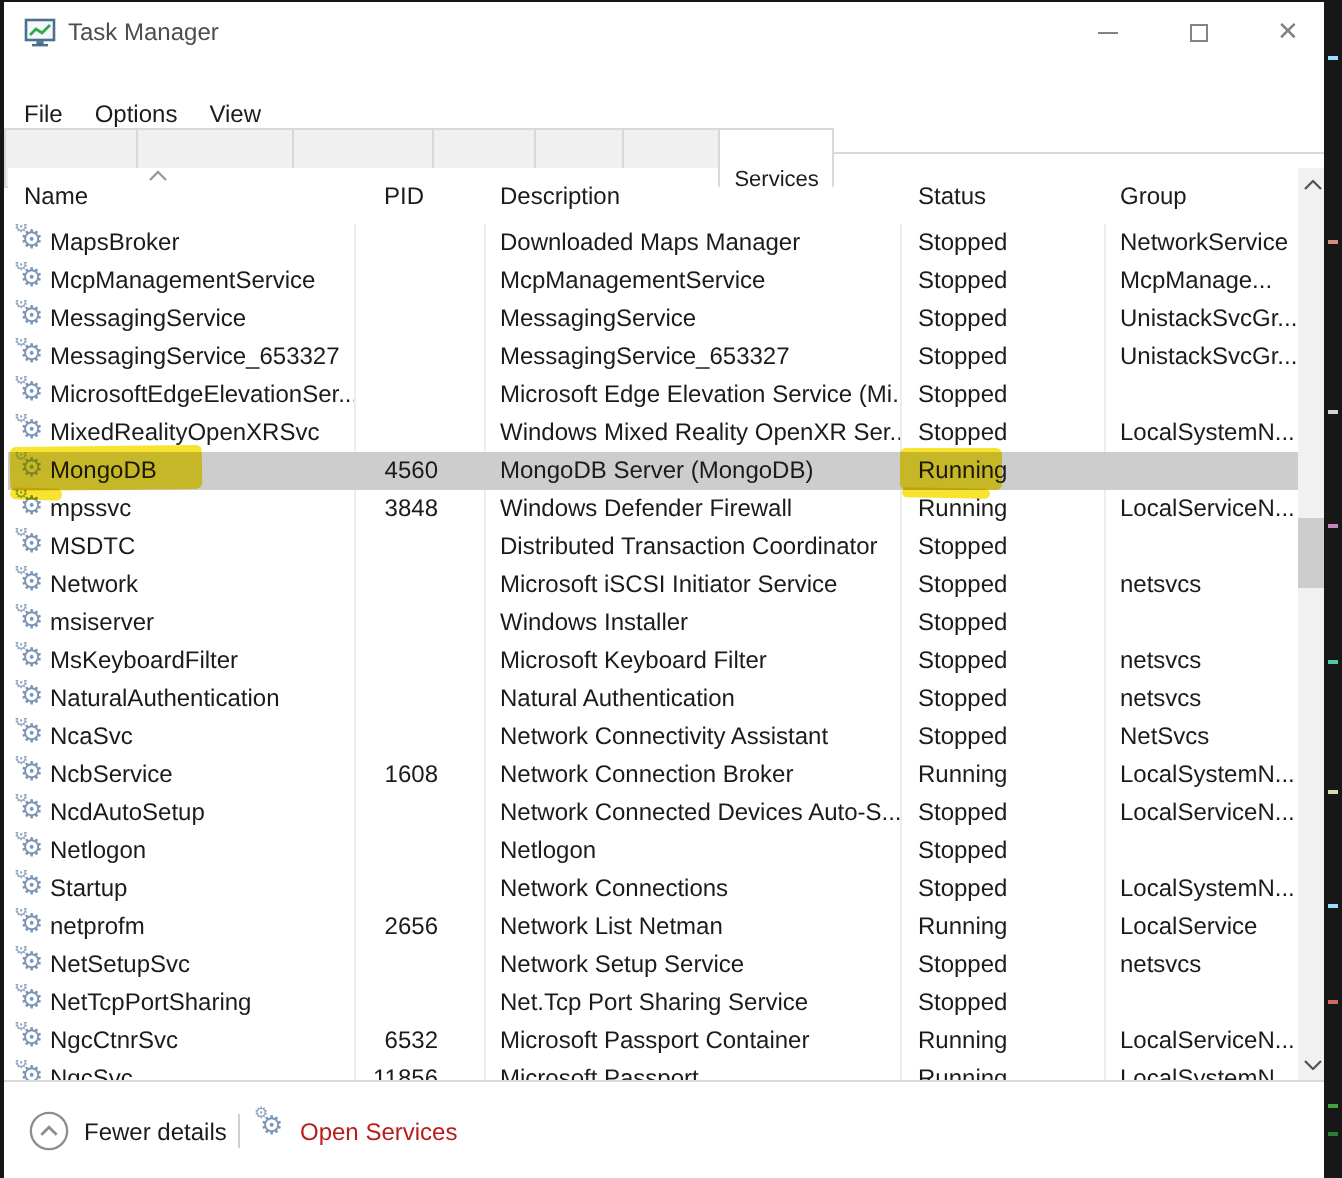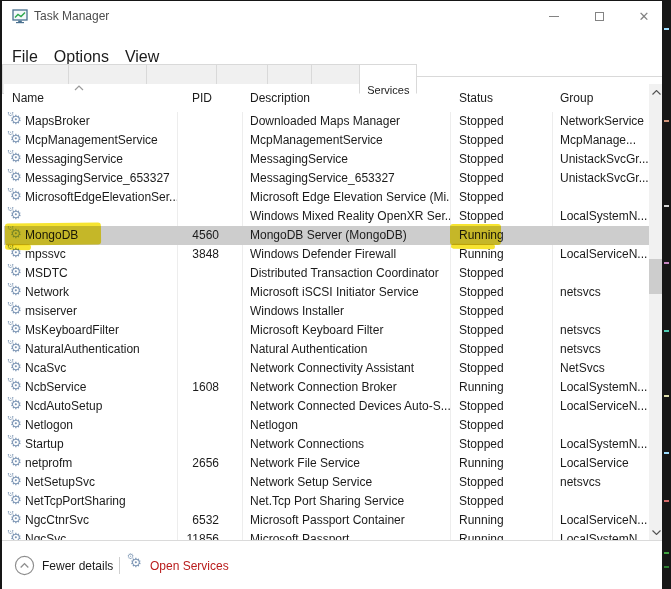--- a/index.html
+++ b/index.html
@@ -13,21 +13,21 @@
   .app-icon { position:absolute; left:10px; top:7px; width:16px; height:16px; }
   .title-text { position:absolute; left:32px; top:8px; font-size:12px; color:#4d4d4d; }
   .winbtn { position:absolute; top:0; width:40px; height:30px; display:flex; align-items:center; justify-content:center; color:#838383; }
   .btn-min { left:532px; } .btn-max { left:577px; } .btn-close { left:622px; }
   .btn-min .bar { width:10px; height:1px; background:#838383; }
   .btn-max .box { width:9px; height:9px; border:1px solid #838383; }
   .btn-close { font-size:13px; }
 
   
   .menubar { position:absolute; left:0; top:30px; width:100%; height:20px; display:flex; align-items:center; }
-  .menu-item { font-size:16px; color:#1b1b1b; padding:2px 8px;margin-top:31px; }
+  .menu-item { font-size:12px; color:#1b1b1b; padding:2px 8px;margin-top:31px; }
   .menu-item:first-child { margin-left:2px; }
 
   
   .tabstrip { position:absolute; left:0; top:51px; width:100%; height:25px; }
   .tabstrip .baseline { position:absolute; left:0; bottom:0; width:100%; height:1px; background:#d9d9d9; }
   .tab { position:relative; display:inline-block; height:21px; line-height:20px; margin-top:3px;
          padding:14px 7px; font-size:11px; color:#1b1b1b; background:#f0f0f0;
          border:1px solid #d9d9d9; border-right:none; vertical-align:bottom; }
   .tab:first-child { margin-left:3px; }
   .tab.active { background:#fff; height:25px; margin-top:12px; line-height:23px;
@@ -199,20 +199,21 @@
     <span class="cell c-desc">Microsoft Edge Elevation Service (Mi...</span>
     <span class="cell c-status">Stopped</span>
     <span class="cell c-group"></span>
   </div>
         <div class="row">
     <span class="cell c-name">
       <span class="gear">
               <i class="g1">⚙</i>
               <i class="g2">⚙</i>
             </span>
+      <span>MixedRealityOpenXRSvc</span>
     </span>
     <span class="cell c-pid"></span>
     <span class="cell c-desc">Windows Mixed Reality OpenXR Ser...</span>
     <span class="cell c-status">Stopped</span>
     <span class="cell c-group">LocalSystemN...</span>
   </div>
         <div class="row selected">
     <span class="cell c-name">
       <span class="gear">
               <i class="g1">⚙</i>
@@ -374,21 +375,21 @@
   </div>
         <div class="row">
     <span class="cell c-name">
       <span class="gear">
               <i class="g1">⚙</i>
               <i class="g2">⚙</i>
             </span>
       <span>netprofm</span>
     </span>
     <span class="cell c-pid">2656</span>
-    <span class="cell c-desc">Network File Service</span>
+    <span class="cell c-desc">Network List Netman</span>
     <span class="cell c-status">Running</span>
     <span class="cell c-group">LocalService</span>
   </div>
         <div class="row">
     <span class="cell c-name">
       <span class="gear">
               <i class="g1">⚙</i>
               <i class="g2">⚙</i>
             </span>
       <span>NetSetupSvc</span>

